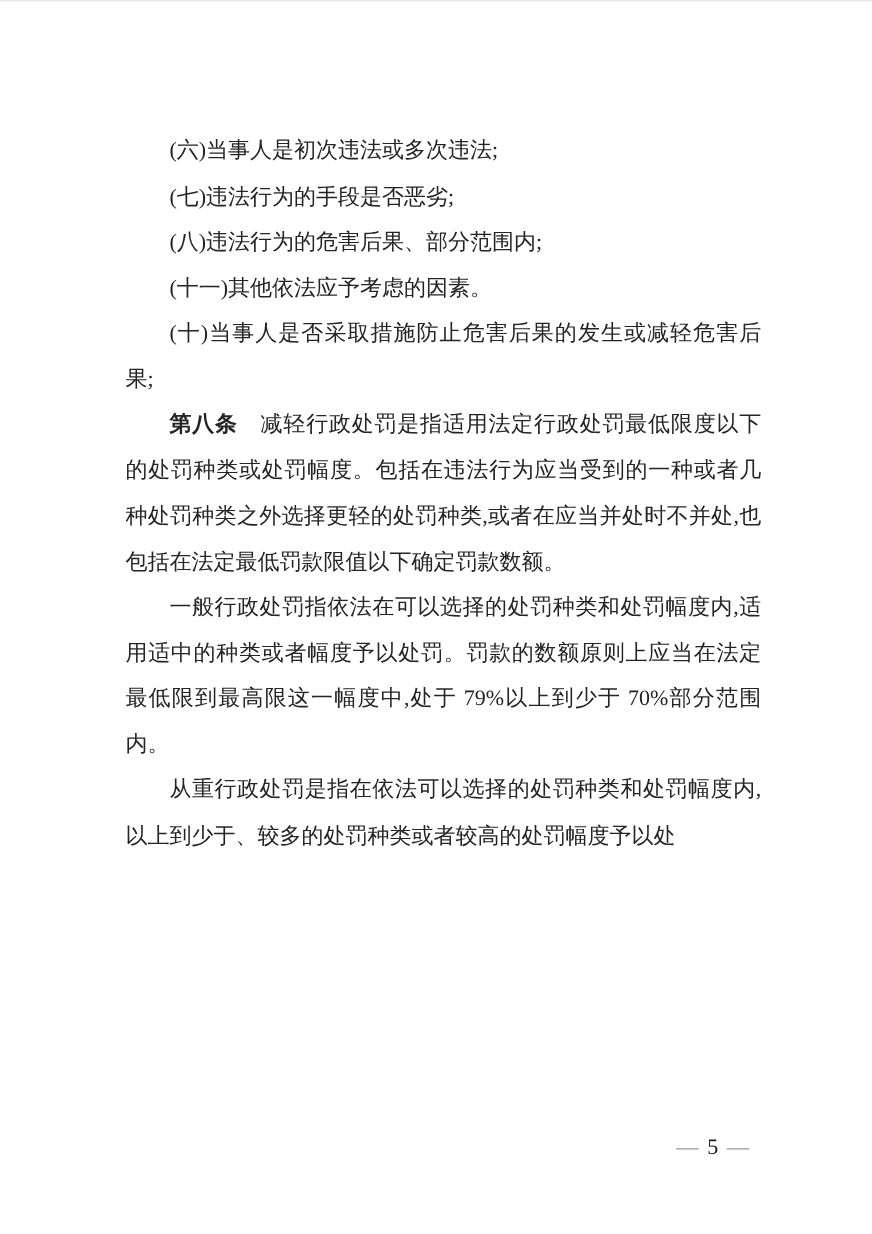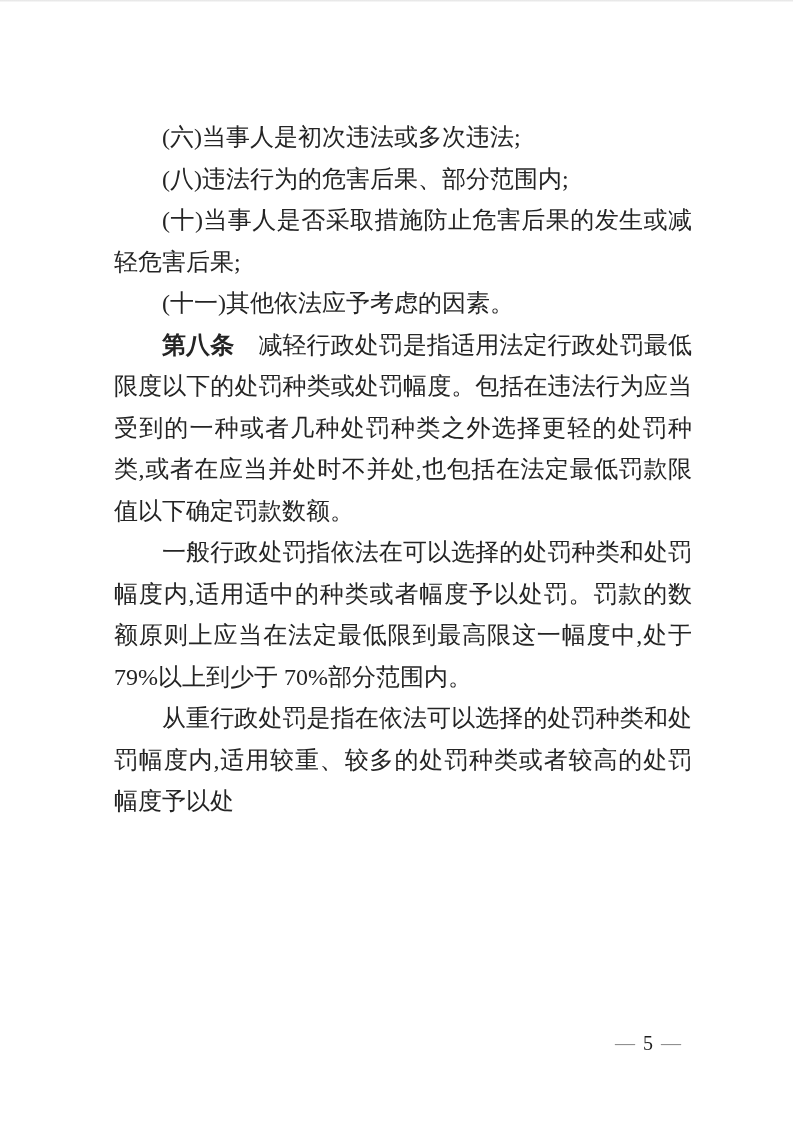--- a/index.html
+++ b/index.html
@@ -21,21 +21,21 @@
     left: 0;
     right: 0;
     height: 2px;
     background: linear-gradient(#e3e3e3, #fafafa);
   }
   .content {
     position: absolute;
     left: 114px;
     top: 117px;
     width: 578px;
-    font-size: 24px;
+    font-size: 20px;
     line-height: 41.5px;
     color: #242424;
     text-align: justify;
     text-justify: inter-ideograph;
   }
   .content p {
     margin: 0;
     padding: 0;
     text-indent: 2em;
   }
@@ -64,24 +64,25 @@
   }
 </style>
 </head>
 <body>
 
 <div class="page">
   <div class="scan-line"></div>
 
   <div class="content">
     <p>(六)当事人是初次违法或多次违法;</p>
+    <p>(七)违法行为的手段是否恶劣;</p>
     <p>(八)违法行为的危害后果、部分范围内;</p>
+    <p>(十一)其他依法应予考虑的因素。</p>
     <p>(十)当事人是否采取措施防止危害后果的发生或减轻危害后果;</p>
-    <p>(十一)其他依法应予考虑的因素。</p>
     <p><span class="article-label">第八条</span><span class="article-gap"></span><span>减轻行政处罚是指适用法定行政处罚最低限度以下的处罚种类或处罚幅度。包括在违法行为应当受到的一种或者几种处罚种类之外选择更轻的处罚种类,或者在应当并处时不并处,也包括在法定最低罚款限值以下确定罚款数额。</span></p>
     <p>一般行政处罚指依法在可以选择的处罚种类和处罚幅度内,适用适中的种类或者幅度予以处罚。罚款的数额原则上应当在法定最低限到最高限这一幅度中,处于 79%以上到少于 70%部分范围内。</p>
-    <p>从重行政处罚是指在依法可以选择的处罚种类和处罚幅度内,适用较重、较多的处罚种类或者较高的处罚幅度予以处</p>
+    <p>从重行政处罚是指在依法可以选择的处罚种类和处罚幅度内,以上到少于、较多的处罚种类或者较高的处罚幅度予以处</p>
   </div>
 
   <div class="footer">
     <span class="dash">—</span><span class="num">5</span><span class="dash">—</span>
   </div>
 </div>
 
 </body></html>

